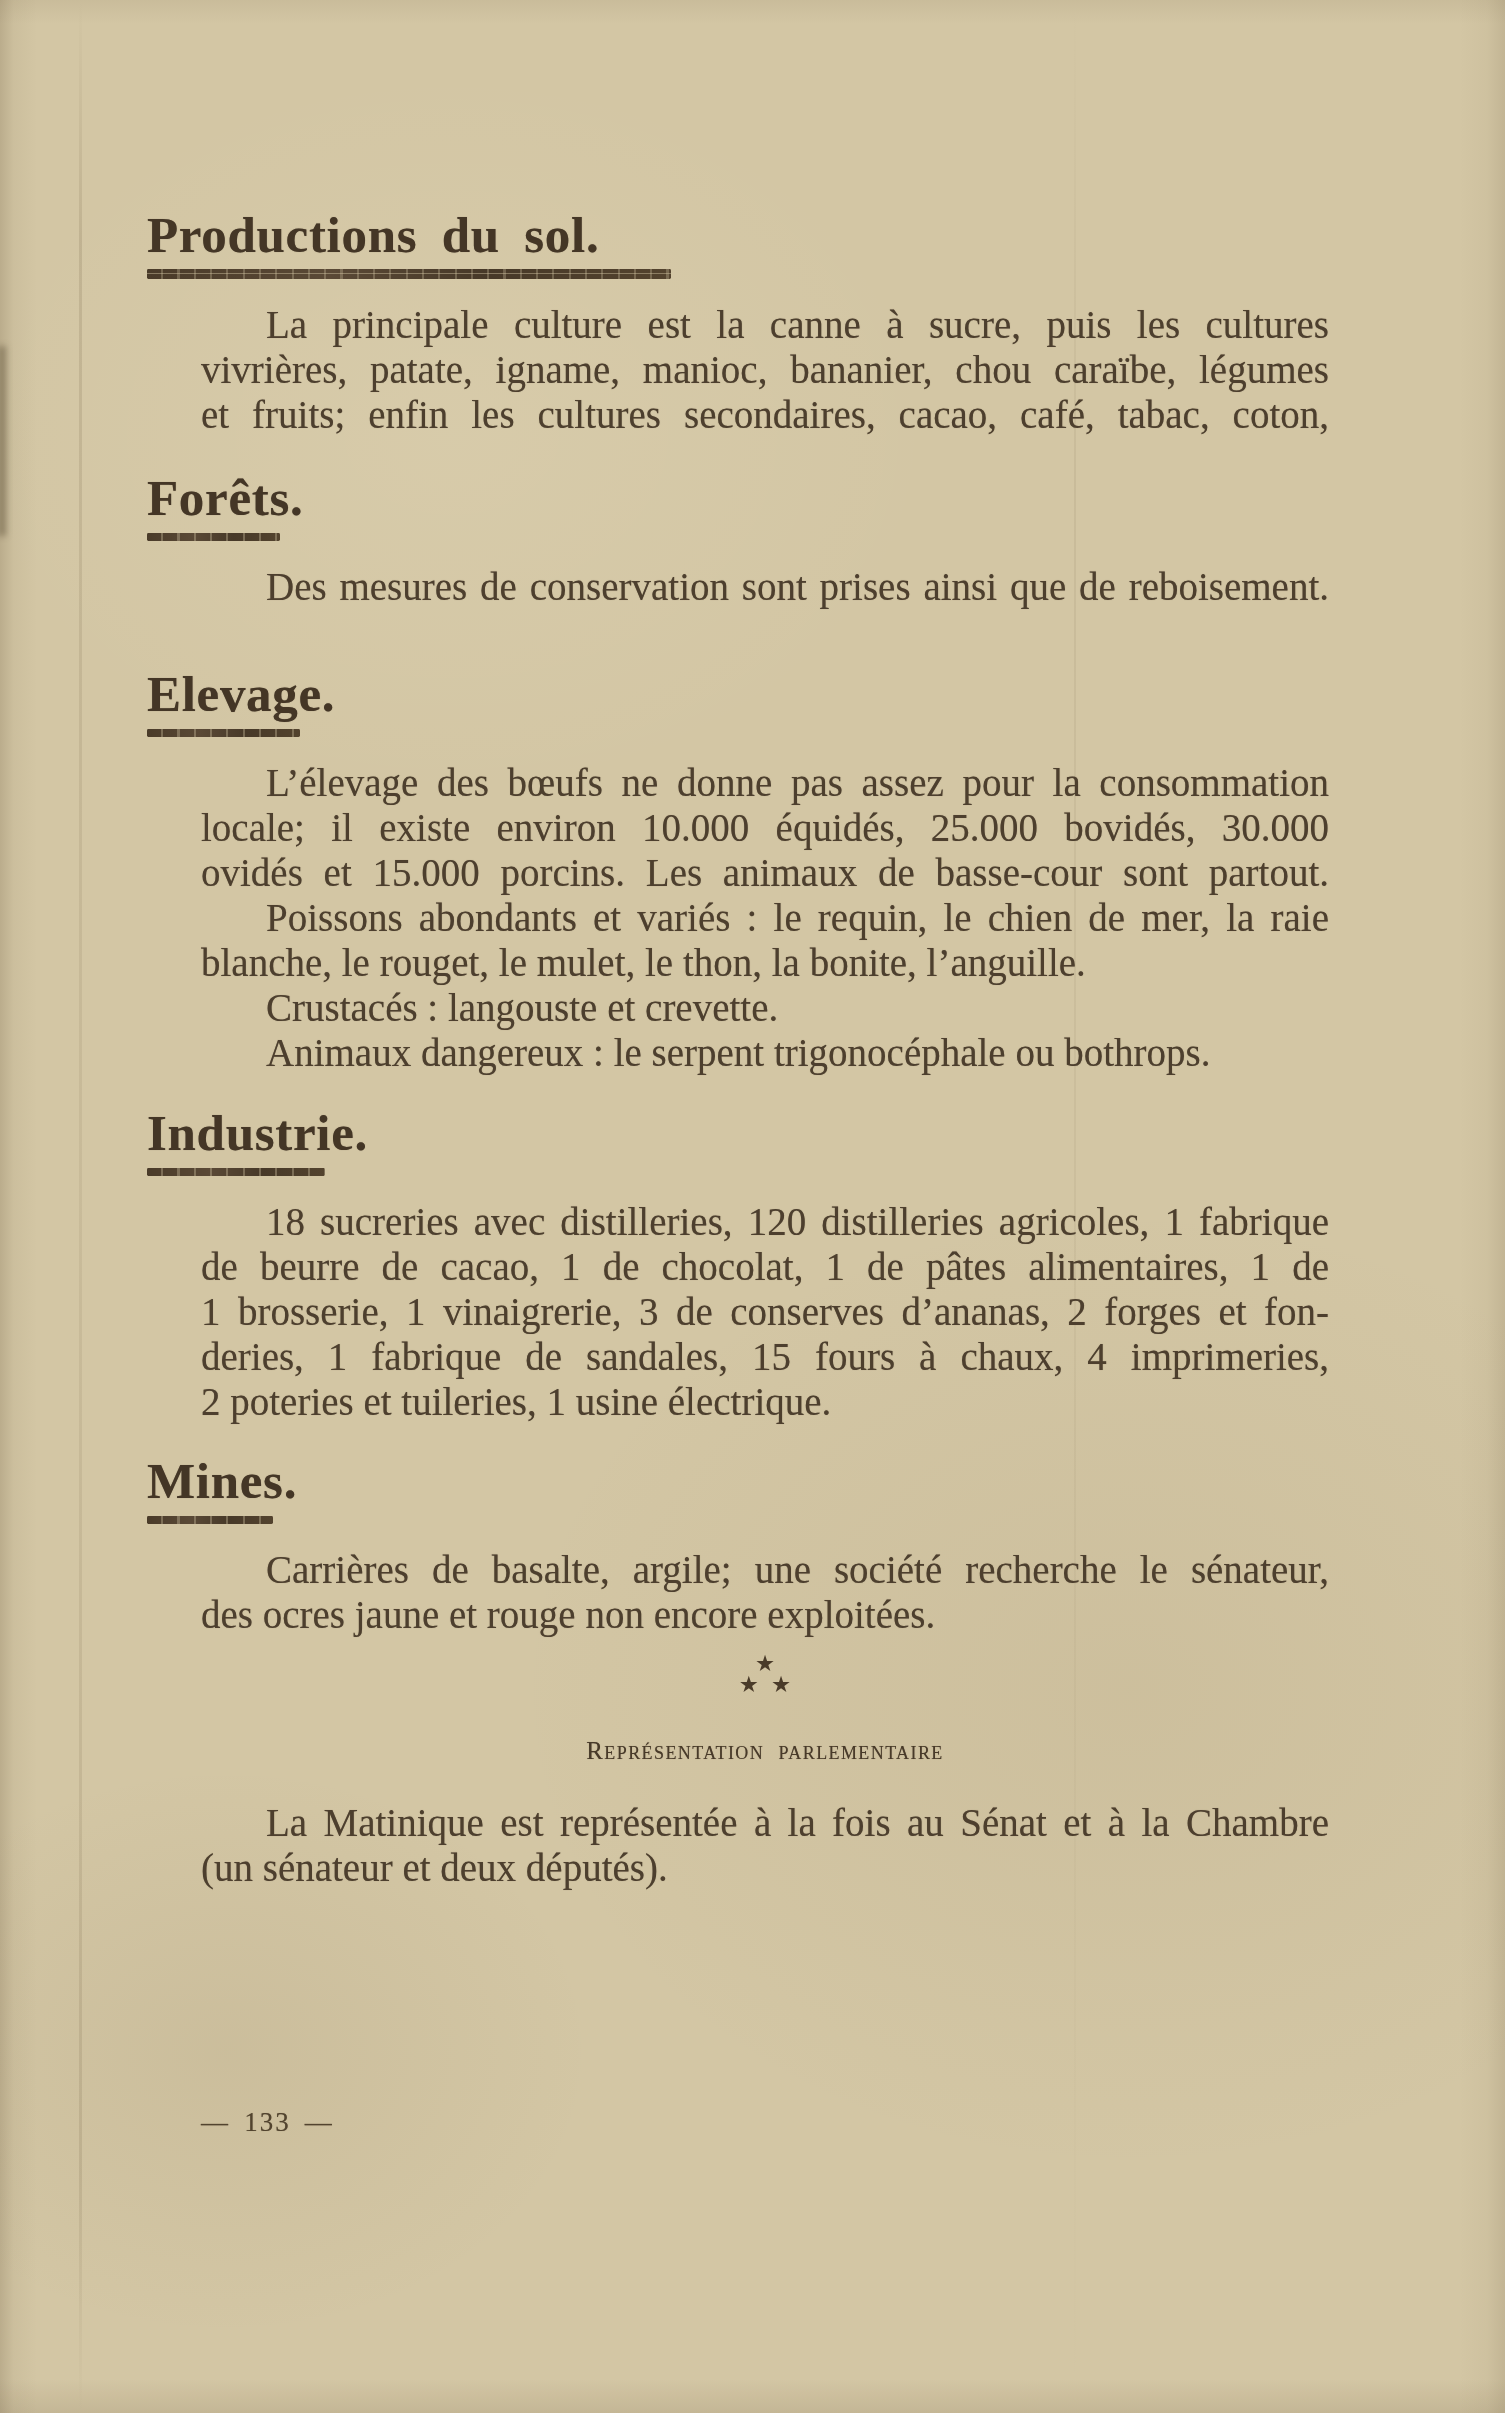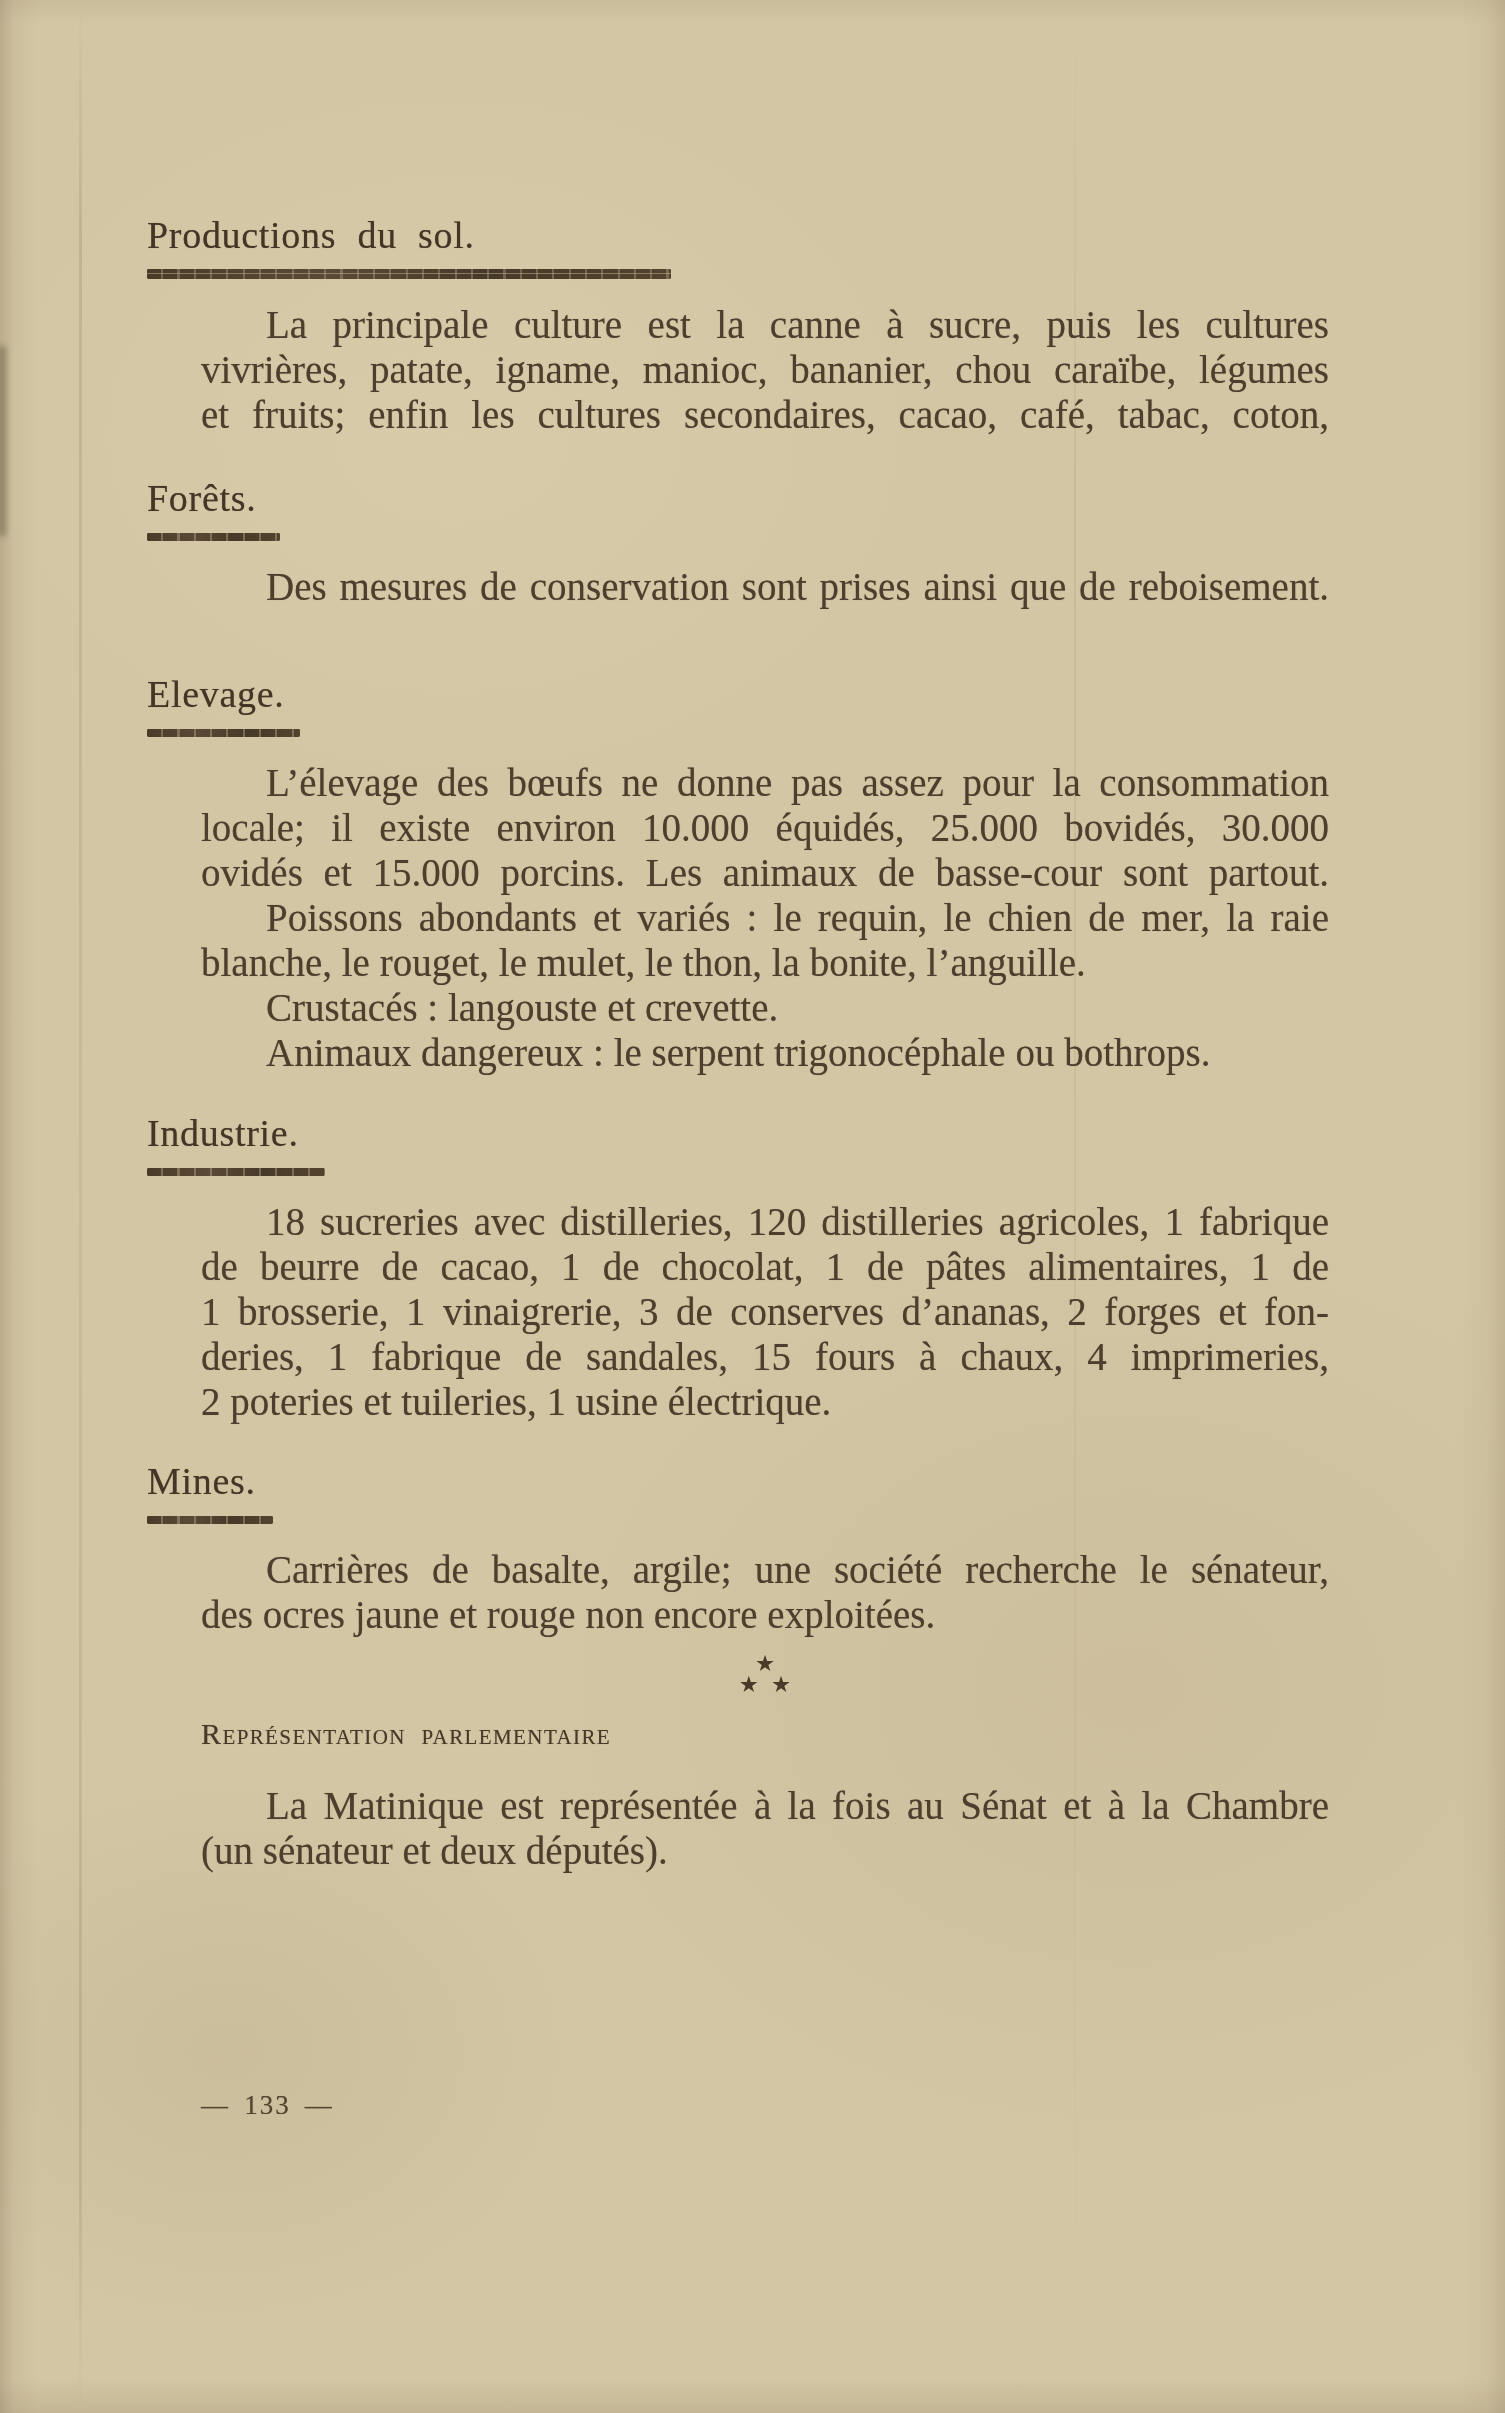--- a/index.html
+++ b/index.html
@@ -30,21 +30,21 @@
   .crease-1 { left: 79px; width: 2.7px;
     background: linear-gradient(180deg, rgba(96,78,50,0) 0%, rgba(96,78,50,0.16) 10%, rgba(96,78,50,0.09) 50%, rgba(96,78,50,0.15) 90%, rgba(96,78,50,0) 100%); }
   .crease-2 { left: 1074px; width: 2px;
     background: linear-gradient(180deg, rgba(96,78,50,0) 0%, rgba(96,78,50,0.09) 20%, rgba(96,78,50,0.06) 60%, rgba(96,78,50,0) 100%); }
   .edge-streak { position: absolute; left: -2px; top: 346px; width: 8.1px; height: 190px;
     background: rgba(66,52,32,0.38); filter: blur(3.4px); pointer-events: none; }
 
   .content { position: absolute; left: 147px; top: 0; width: 1183px; }
 
   .h {
-    font-size: 38px; line-height: 39px; font-weight: 400;
+    font-size: 51px; line-height: 39px; font-weight: 700;
     letter-spacing: 0.7px; word-spacing: 11px; color: #443626;
     text-shadow: 0 0 0.7px rgba(60,48,34,0.55);
   }
   .h-0 { margin-top: 216px; }
   .h-1 { margin-top: 42px; }
   .h-2 { margin-top: 66px; }
   .h-3 { margin-top: 39px; }
   .h-4 { margin-top: 38px; }
 
   .rule {
@@ -71,23 +71,23 @@
   }
   .line.indent { text-indent: 65px; }
   .line.end { text-align-last: left; }
 
   .ast { margin-top: 16.3px; margin-left: 54px; width: 1128px; text-align: center; color: #4a3b29; }
   .ast .row { line-height: 20.4px; font-size: 22.4px; letter-spacing: 0; }
   .ast .row-top { margin-bottom: 1.4px; }
   .ast .star2 { display: inline-block; margin: 0 6.1px; }
 
   .parl-title {
-    margin-top: 19px; margin-left: 54px; width: 1128px;
-    text-align: left; font-variant: small-caps;
-    font-size: 30px; line-height: 38px; letter-spacing: 1.4px; word-spacing: 6.8px;
+    margin-top: 36px; margin-left: 54px; width: 1128px;
+    text-align: center; font-variant: small-caps;
+    font-size: 25px; line-height: 38px; letter-spacing: 1.4px; word-spacing: 6.8px;
     color: #483a29; text-shadow: 0 0 0.7px rgba(60,48,34,0.5);
   }
   .parl-para { margin-top: 30px; }
 
   .pagenum {
     margin-top: 217px; margin-left: 54px; width: 1128px;
     font-size: 27px; letter-spacing: 2px; word-spacing: 5.4px;
     color: #52442f; text-shadow: 0 0 0.7px rgba(70,57,40,0.45);
   }
 </style>

